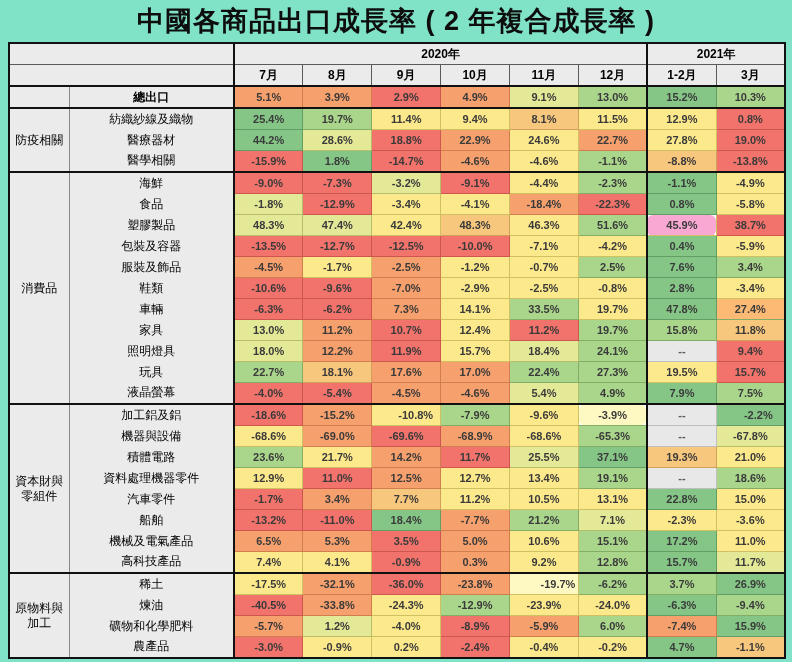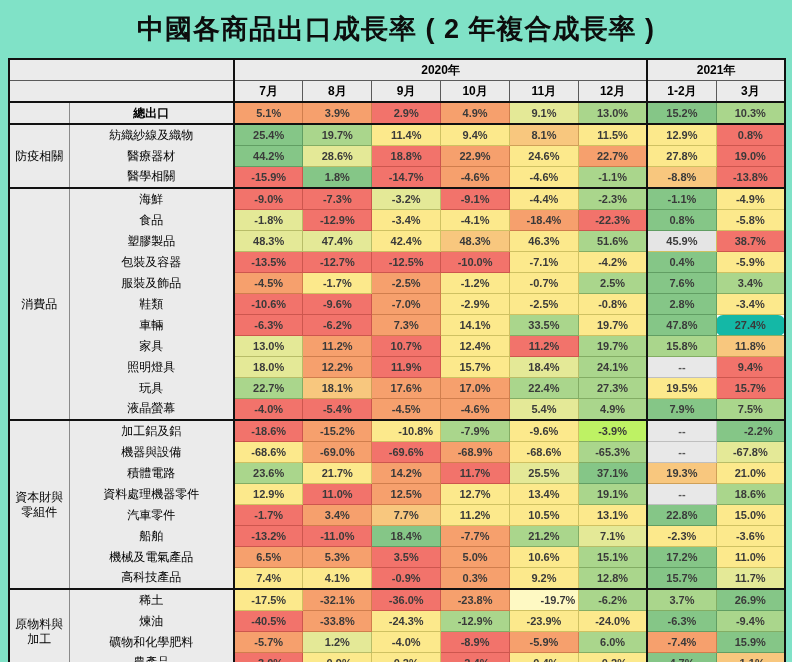--- a/index.html
+++ b/index.html
@@ -3,21 +3,21 @@
 <meta charset="utf-8">
 <style>
   html,body{margin:0;padding:0}
   body{
     width:792px;height:662px;
     background:#80e2c7;
     font-family:"Liberation Sans","DejaVu Sans",sans-serif;
     overflow:hidden;
   }
   .title-band{
-    height:58px;
+    height:42px;
     display:flex;align-items:center;justify-content:center;
   }
   .title-band .title{
     font-size:27px;font-weight:bold;color:#0d0d0d;letter-spacing:1px;
   }
   table.heatmap{
     border-collapse:collapse;table-layout:fixed;
     margin:0 6px 0 8px;width:778px;
     border:2px solid #111;
     background:#fff;
@@ -157,21 +157,21 @@
           <td class="val" style="background: rgb(252, 233, 140); border-color: rgb(207, 193, 98);">-5.8%</td>
         </tr>
         <tr>
           <th class="name">塑膠製品</th>
           <td class="val" style="background: rgb(228, 233, 151); border-color: rgb(184, 189, 104);">48.3%</td>
           <td class="val" style="background: rgb(228, 233, 151); border-color: rgb(184, 189, 104);">47.4%</td>
           <td class="val" style="background: rgb(252, 233, 140); border-color: rgb(207, 193, 98);">42.4%</td>
           <td class="val" style="background: rgb(248, 199, 126); border-color: rgb(207, 160, 88);">48.3%</td>
           <td class="val" style="background: rgb(252, 233, 140); border-color: rgb(207, 193, 98);">46.3%</td>
           <td class="val" style="background: rgb(170, 214, 140); border-color: rgb(131, 173, 100);">51.6%</td>
-          <td class="val" style="background: #e5e5e5; border-color: rgb(207, 193, 98) rgb(207, 193, 98) rgb(207, 193, 98) rgb(17, 17, 17); border-left-width: 2px; border-left-style: solid;">45.9%</td>
+          <td class="val" style="background: #f9a8d4; border-color: rgb(207, 193, 98) rgb(207, 193, 98) rgb(207, 193, 98) rgb(17, 17, 17); border-left-width: 2px; border-left-style: solid; border-radius: 6px;">45.9%</td>
           <td class="val" style="background: rgb(242, 115, 107); border-color: rgb(205, 86, 78);">38.7%</td>
         </tr>
         <tr>
           <th class="name">包裝及容器</th>
           <td class="val" style="background: rgb(242, 115, 107); border-color: rgb(205, 86, 78);">-13.5%</td>
           <td class="val" style="background: rgb(242, 115, 107); border-color: rgb(205, 86, 78);">-12.7%</td>
           <td class="val" style="background: rgb(242, 115, 107); border-color: rgb(205, 86, 78);">-12.5%</td>
           <td class="val" style="background: rgb(242, 115, 107); border-color: rgb(205, 86, 78);">-10.0%</td>
           <td class="val" style="background: rgb(252, 233, 140); border-color: rgb(207, 193, 98);">-7.1%</td>
           <td class="val" style="background: rgb(252, 233, 140); border-color: rgb(207, 193, 98);">-4.2%</td>
@@ -202,21 +202,21 @@
         </tr>
         <tr>
           <th class="name">車輛</th>
           <td class="val" style="background: rgb(242, 115, 107); border-color: rgb(205, 86, 78);">-6.3%</td>
           <td class="val" style="background: rgb(242, 115, 107); border-color: rgb(205, 86, 78);">-6.2%</td>
           <td class="val" style="background: rgb(246, 160, 109); border-color: rgb(208, 126, 77);">7.3%</td>
           <td class="val" style="background: rgb(252, 233, 140); border-color: rgb(207, 193, 98);">14.1%</td>
           <td class="val" style="background: rgb(170, 214, 140); border-color: rgb(131, 173, 100);">33.5%</td>
           <td class="val" style="background: rgb(252, 233, 140); border-color: rgb(207, 193, 98);">19.7%</td>
           <td class="val" style="background: rgb(133, 198, 135); border-color: rgb(97, 158, 99) rgb(97, 158, 99) rgb(97, 158, 99) rgb(17, 17, 17); border-left-width: 2px; border-left-style: solid;">47.8%</td>
-          <td class="val" style="background: #14b8a6; border-color: rgb(131, 173, 100); border-radius: 7px;">27.4%</td>
+          <td class="val" style="background: #fdba74; border-color: rgb(131, 173, 100);">27.4%</td>
         </tr>
         <tr>
           <th class="name">家具</th>
           <td class="val" style="background: rgb(228, 233, 151); border-color: rgb(184, 189, 104);">13.0%</td>
           <td class="val" style="background: rgb(246, 160, 109); border-color: rgb(208, 126, 77);">11.2%</td>
           <td class="val" style="background: rgb(242, 115, 107); border-color: rgb(205, 86, 78);">10.7%</td>
           <td class="val" style="background: rgb(252, 233, 140); border-color: rgb(207, 193, 98);">12.4%</td>
           <td class="val" style="background: rgb(242, 115, 107); border-color: rgb(205, 86, 78);">11.2%</td>
           <td class="val" style="background: rgb(170, 214, 140); border-color: rgb(131, 173, 100);">19.7%</td>
           <td class="val" style="background: rgb(170, 214, 140); border-color: rgb(131, 173, 100) rgb(131, 173, 100) rgb(131, 173, 100) rgb(17, 17, 17); border-left-width: 2px; border-left-style: solid;">15.8%</td>
@@ -257,21 +257,21 @@
         </tr>
         <tr>
           <th rowspan="8" class="group">資本財與
 零組件</th>
           <th class="name">加工鋁及鋁</th>
           <td class="val" style="background: rgb(242, 115, 107); border-color: rgb(205, 86, 78);">-18.6%</td>
           <td class="val" style="background: rgb(246, 160, 109); border-color: rgb(208, 126, 77);">-15.2%</td>
           <td class="val" style="background: rgb(252, 233, 140); border-color: rgb(207, 193, 98); padding-left: 19px;">-10.8%</td>
           <td class="val" style="background: rgb(170, 214, 140); border-color: rgb(131, 173, 100);">-7.9%</td>
           <td class="val" style="background: rgb(252, 233, 140); border-color: rgb(207, 193, 98);">-9.6%</td>
-          <td class="val" style="background: #bef264; border-color: rgb(131, 173, 100);">-3.9%</td>
+          <td class="val" style="background: #fef9c3; border-color: rgb(131, 173, 100); border-radius: 9px;">-3.9%</td>
           <td class="val missing" style="background: rgb(232, 232, 232); border-color: rgb(191, 191, 191) rgb(191, 191, 191) rgb(191, 191, 191) rgb(17, 17, 17); border-left-width: 2px; border-left-style: solid;">--</td>
           <td class="val" style="background: rgb(133, 198, 135); border-color: rgb(97, 158, 99); padding-left: 16px;">-2.2%</td>
         </tr>
         <tr>
           <th class="name">機器與設備</th>
           <td class="val" style="background: rgb(252, 233, 140); border-color: rgb(207, 193, 98);">-68.6%</td>
           <td class="val" style="background: rgb(246, 160, 109); border-color: rgb(208, 126, 77);">-69.0%</td>
           <td class="val" style="background: rgb(242, 115, 107); border-color: rgb(205, 86, 78);">-69.6%</td>
           <td class="val" style="background: rgb(246, 160, 109); border-color: rgb(208, 126, 77);">-68.9%</td>
           <td class="val" style="background: rgb(252, 233, 140); border-color: rgb(207, 193, 98);">-68.6%</td>

